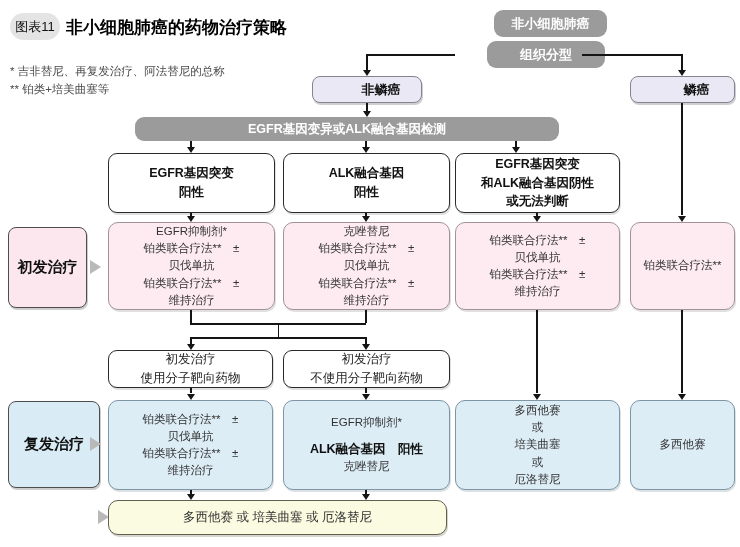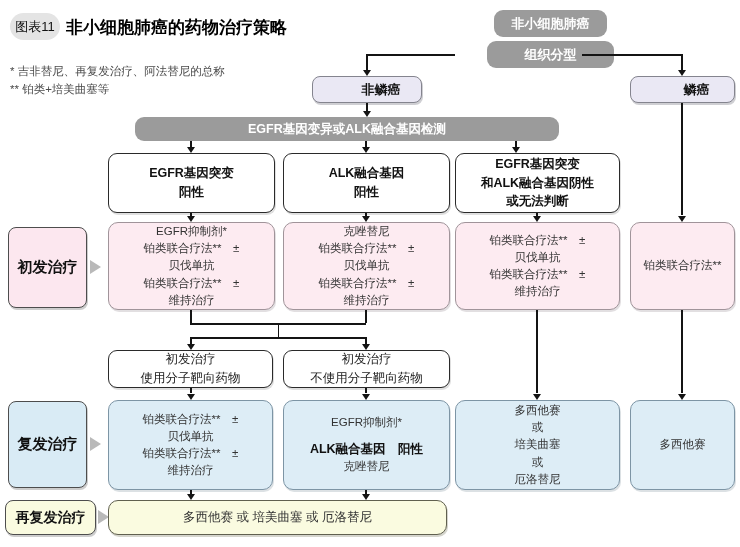--- a/index.html
+++ b/index.html
@@ -46,21 +46,21 @@
 <body>
 
 <div id="canvas">
 
   <div class="badge">图表11</div>
   <div class="title">非小细胞肺癌的药物治疗策略</div>
   <div class="note" style="top:64px;">*  吉非替尼、再复发治疗、阿法替尼的总称</div>
   <div class="note" style="top:82px;">** 铂类+培美曲塞等</div>
 
   <div class="box node-gray" style="left:462px; top:10px; width:113px; height:27px;">非小细胞肺癌</div>
-  <div class="box node-gray" style="left:455px; top:41px; width:127px; height:27px;">组织分型</div>
+  <div class="box node-gray" style="left:455px; top:41px; width:118px; height:27px;">组织分型</div>
   <div class="box node-lav" style="left:312px; top:76px; width:110px; height:27px;">非鳞癌</div>
   <div class="box node-lav" style="left:630px; top:76px; width:105px; height:27px;">鳞癌</div>
   <div class="box node-gray" style="left:103px; top:117px; width:424px; height:24px; font-size:12.5px;">EGFR基因变异或ALK融合基因检测</div>
 
   <div class="hl" style="left:367px; top:54px; width:88px;"></div>
   <div class="vl" style="left:366.2px; top:54px; height:16px;"></div>
   <div class="ah" style="left:362.5px; top:69.5px;"></div>
   <div class="hl" style="left:582px; top:54px; width:100px;"></div>
   <div class="vl" style="left:681.2px; top:54px; height:16px;"></div>
   <div class="ah" style="left:677.5px; top:69.5px;"></div>
@@ -130,21 +130,21 @@
   <div class="vl" style="left:190.2px; top:388px; height:5px;"></div>
   <div class="ah" style="left:186.5px; top:393.5px;"></div>
   <div class="vl" style="left:365.2px; top:388px; height:5px;"></div>
   <div class="ah" style="left:361.5px; top:393.5px;"></div>
 
   <div class="vl" style="left:536.2px; top:310px; height:83px;"></div>
   <div class="ah" style="left:532.5px; top:393.5px;"></div>
   <div class="vl" style="left:681.2px; top:310px; height:83px;"></div>
   <div class="ah" style="left:677.5px; top:393.5px;"></div>
 
-  <div class="box lbl lbl-blue" style="left:8px; top:401px; width:79px; height:87px;">复发治疗</div>
+  <div class="box lbl lbl-blue" style="left:8px; top:401px; width:92px; height:87px;">复发治疗</div>
   <div class="ptr" style="left:90px; top:437px;"></div>
 
   <div class="box node-blue pre" style="left:108px; top:400px; width:165px; height:90px;">铂类联合疗法**　±
 贝伐单抗
 铂类联合疗法**　±
 维持治疗</div>
   <div class="box node-blue" style="left:283px; top:400px; width:167px; height:90px; font-size:11.5px;">
     <span>EGFR抑制剂*</span>
     <span class="bold-line grp2" style="font-size:12.5px;">ALK融合基因　阳性</span>
     <span>克唑替尼</span>
@@ -154,18 +154,17 @@
 培美曲塞
 或
 厄洛替尼</div>
   <div class="box node-blue pre" style="left:630px; top:400px; width:105px; height:90px;">多西他赛</div>
 
   <div class="vl" style="left:190.2px; top:490px; height:4px;"></div>
   <div class="ah" style="left:186.5px; top:493.5px;"></div>
   <div class="vl" style="left:365.2px; top:490px; height:4px;"></div>
   <div class="ah" style="left:361.5px; top:493.5px;"></div>
 
-  <div class="box lbl lbl-yellow" style="left:5px; top:500px; width:91px; height:35px;">再复发治疗</div>
   <div class="ptr" style="left:98px; top:510px;"></div>
 
   <div class="box node-yellow" style="left:108px; top:500px; width:339px; height:35px;">多西他赛 或 培美曲塞 或 厄洛替尼</div>
 
 </div>
 
 </body></html>

